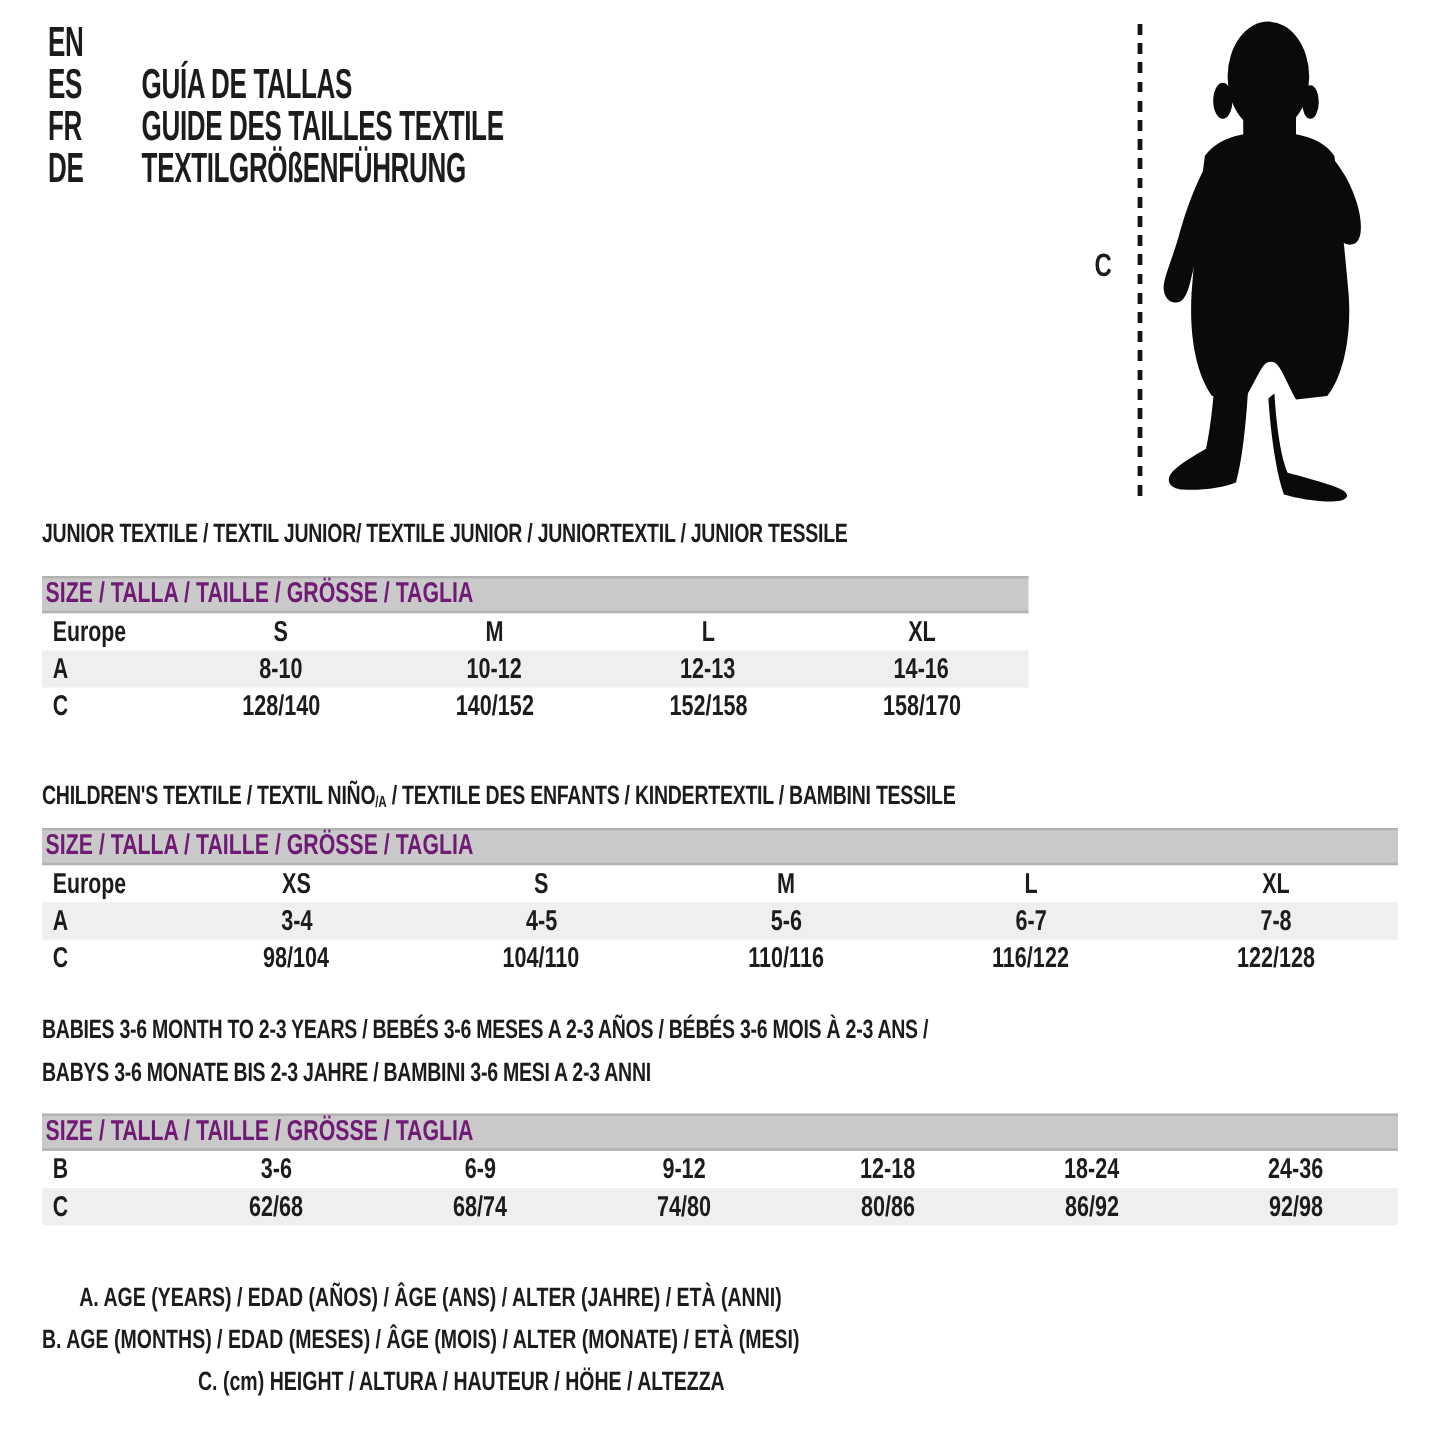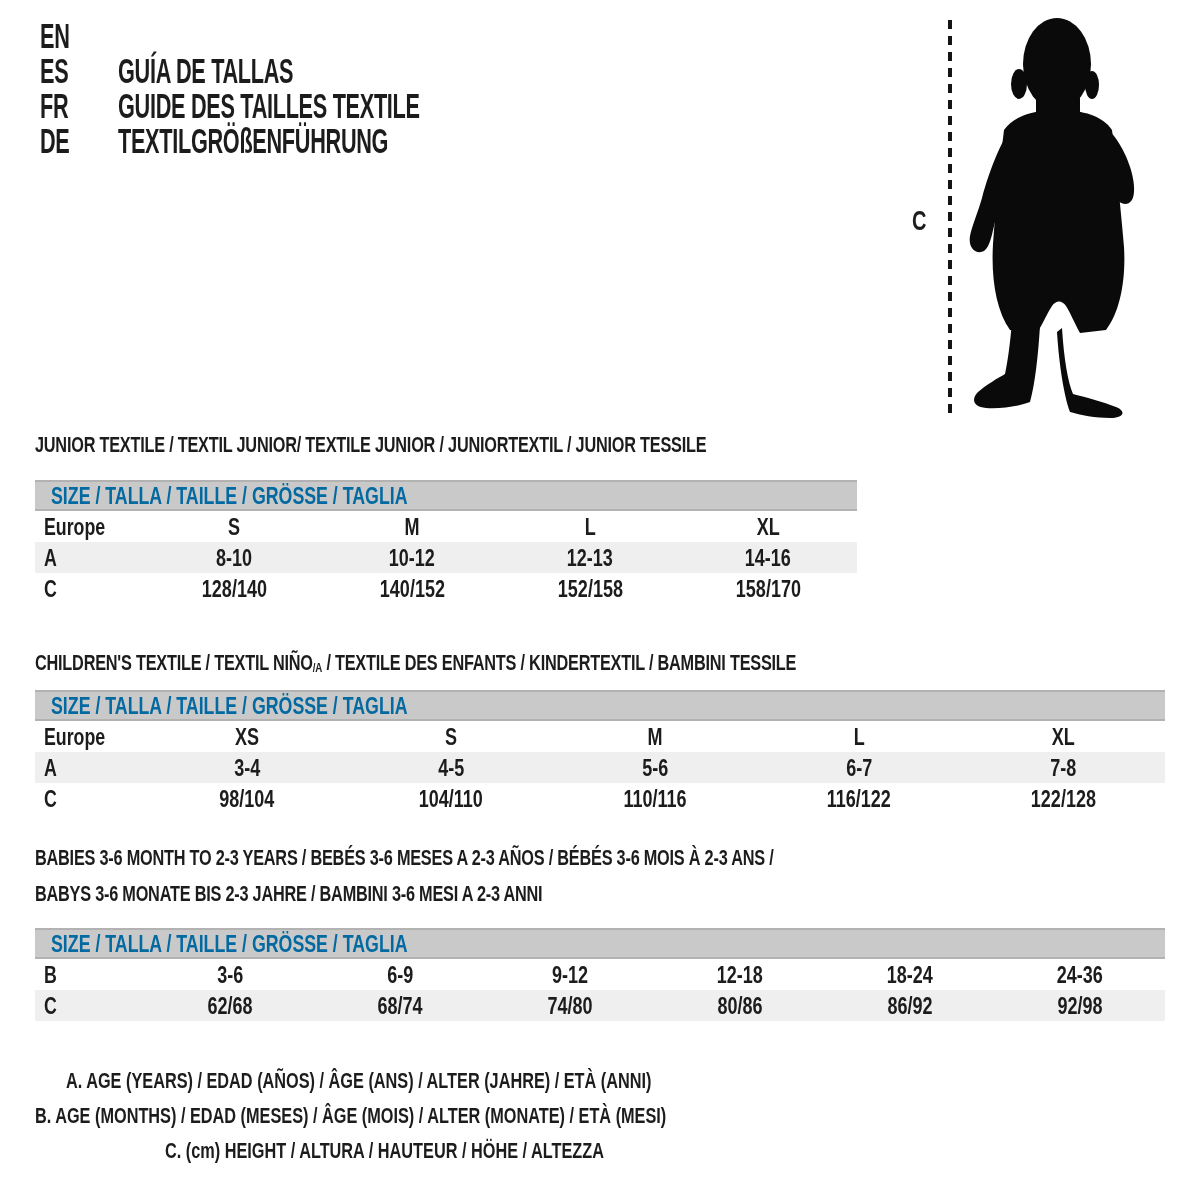--- a/index.html
+++ b/index.html
@@ -40,22 +40,22 @@
   
   .section-heading{font-size:22px;font-weight:700;letter-spacing:-0.3px;}
   .heading-sub{font-size:0.6em;vertical-align:-0.18em;}
   .two-line{line-height:36px;}
 
   
   .size-table{left:35px;}
   .size-bar{
     height:31px;background:var(--header-bar);
     border-top:2px solid var(--bar-edge);border-bottom:2px solid var(--bar-edge);
-    display:flex;align-items:center;padding-left:16px;
-    font-size:24px;font-weight:700;color:#0369a1;
+    display:flex;align-items:flex-end;padding-left:3px;
+    font-size:24px;font-weight:700;color:#701a75;
   }
   .tr{display:flex;height:31px;align-items:center;}
   .tr.stripe{background:var(--row-stripe);}
   .td{font-size:24px;font-weight:700;text-align:center;display:flex;justify-content:center;}
   .td.label{flex:0 0 110px;justify-content:flex-start;padding-left:9px;}
   .jr .td.val{flex:0 0 178px;}
   .ch .td.val{flex:0 0 204px;}
   .bb .td.val{flex:0 0 170px;}
 
   

